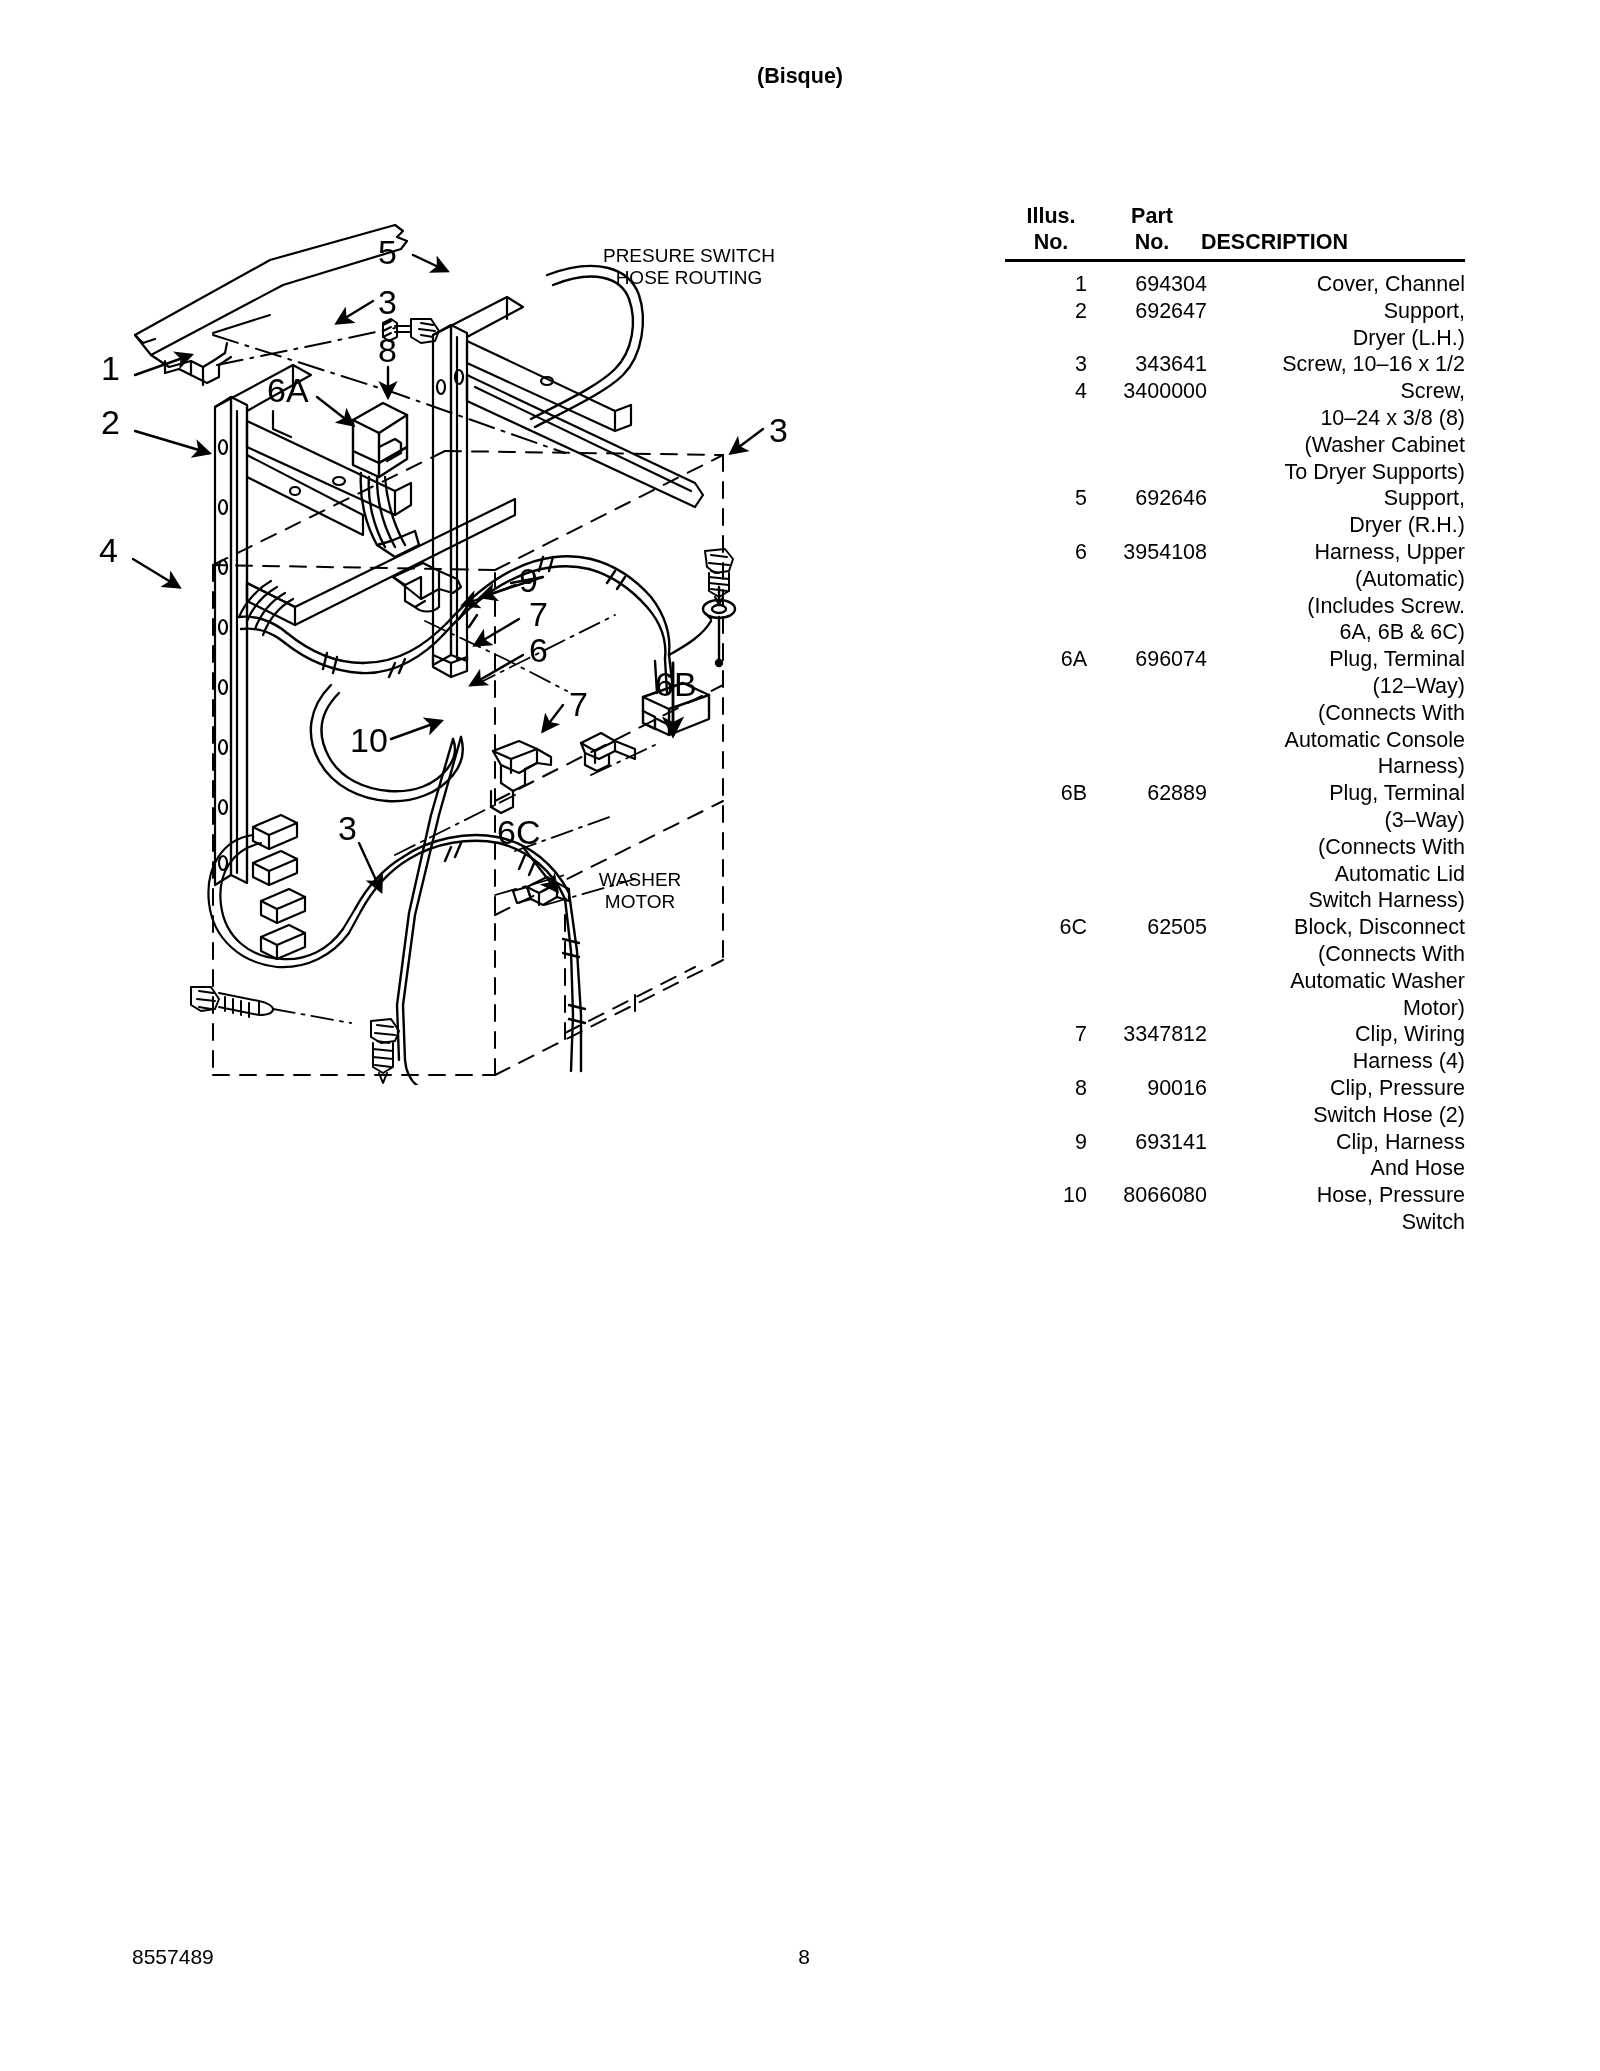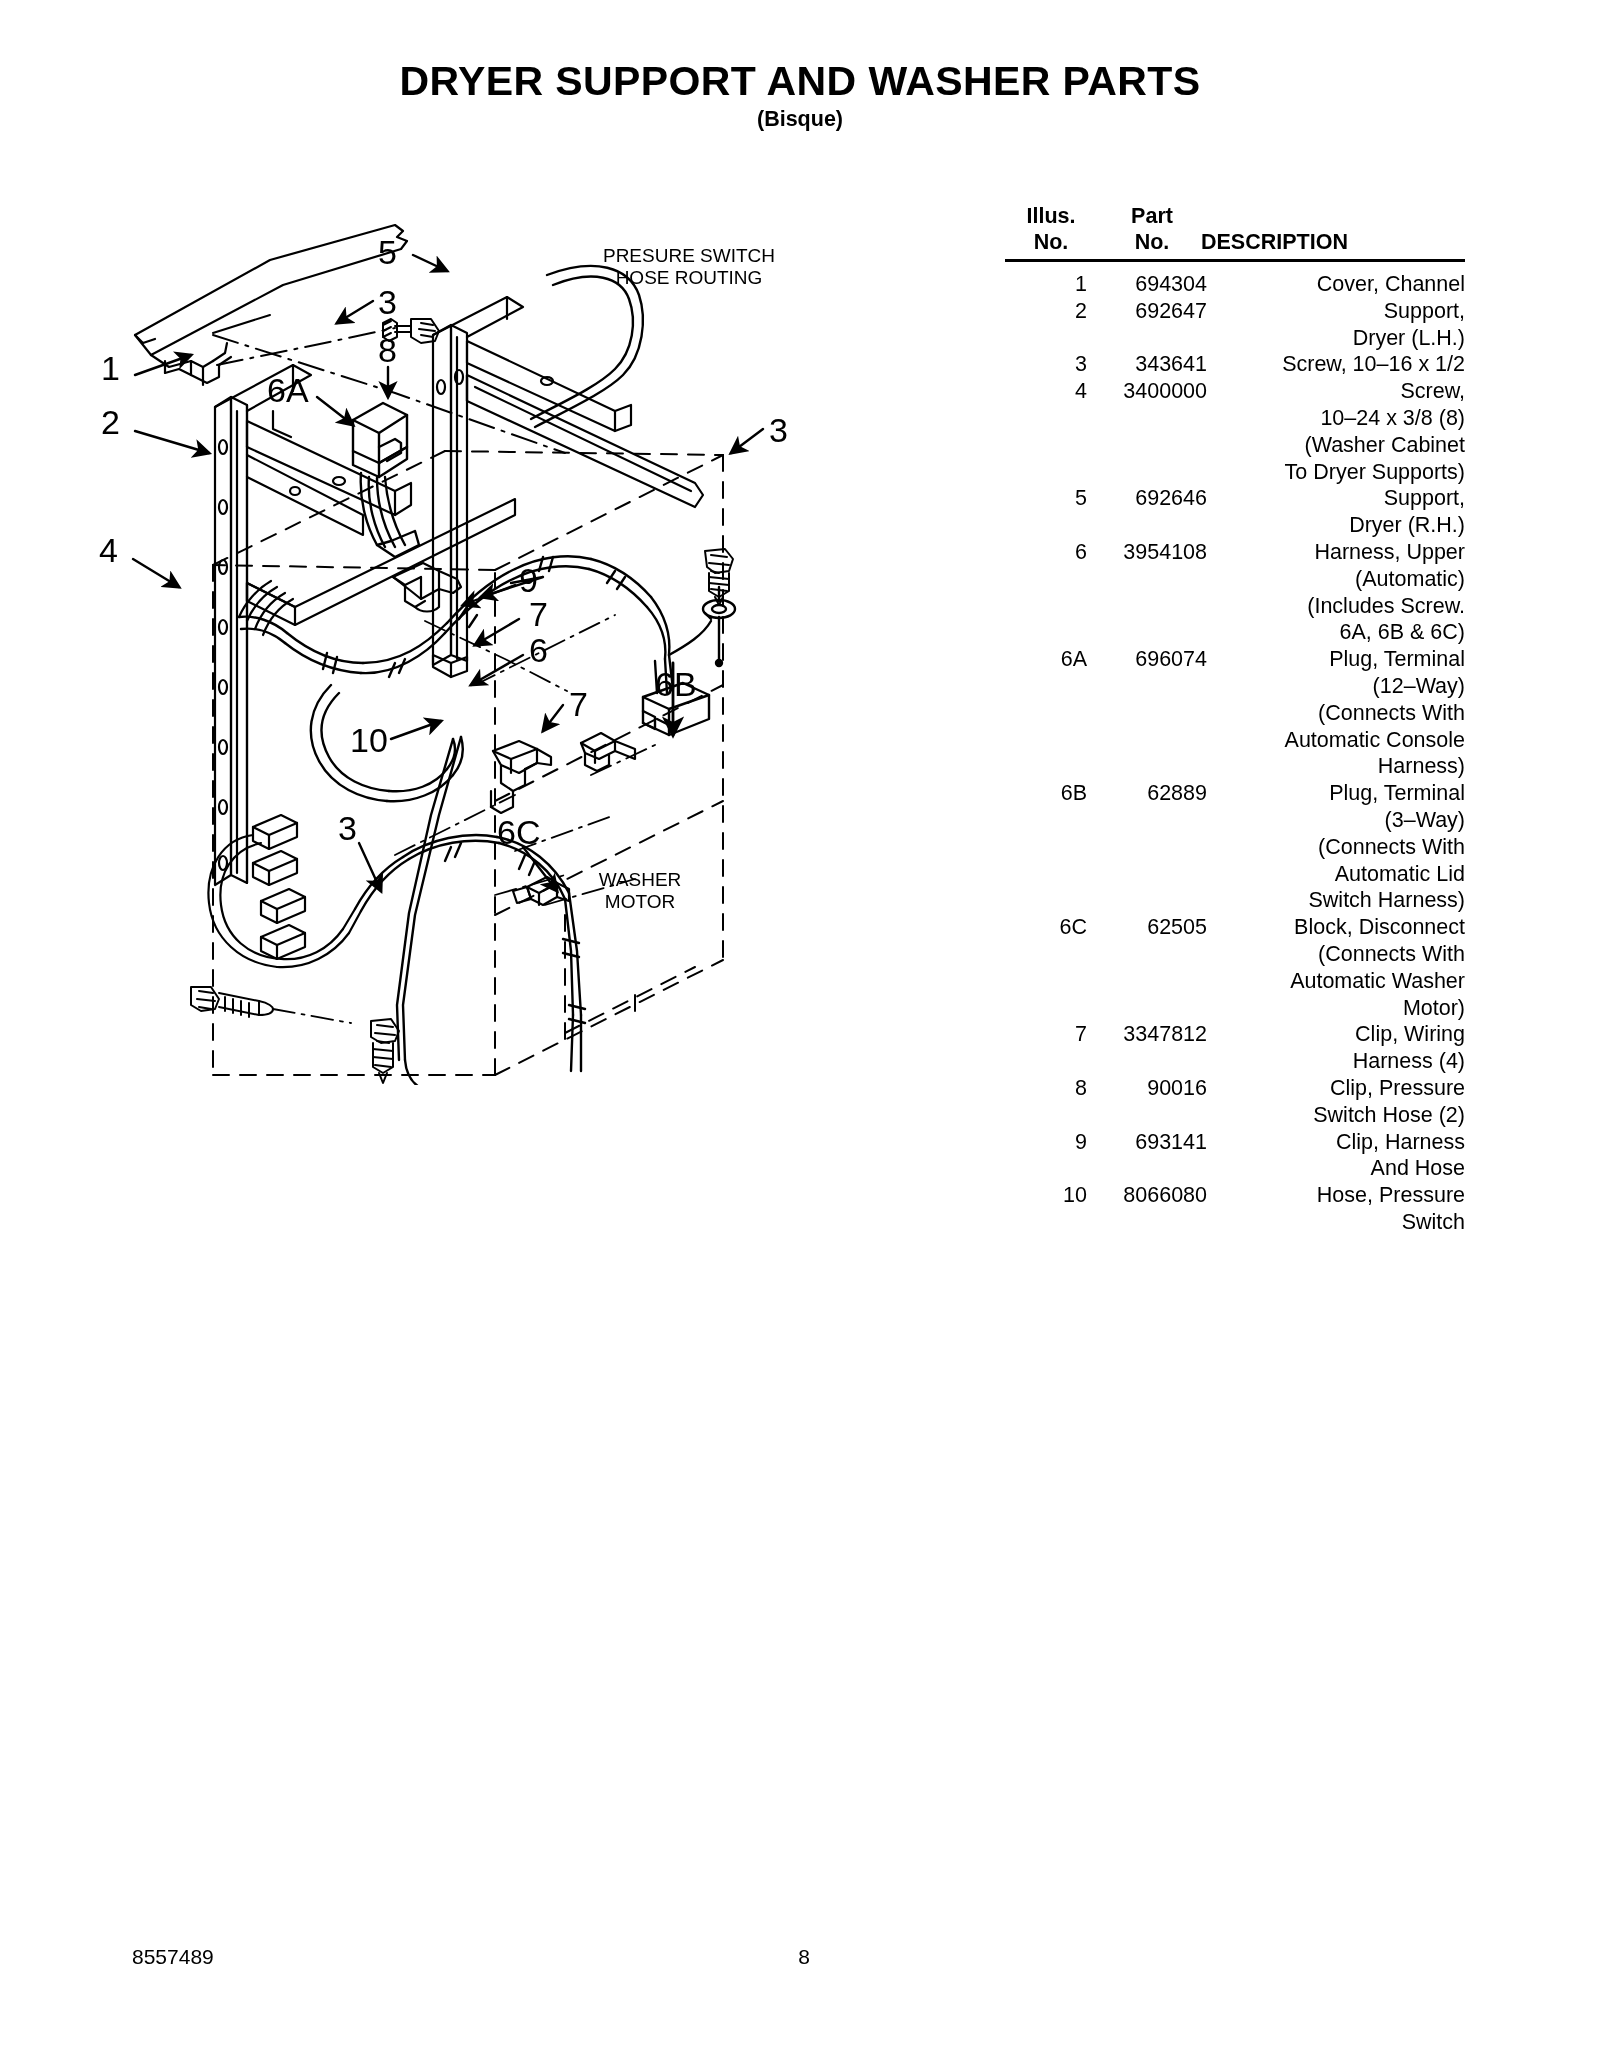--- a/index.html
+++ b/index.html
@@ -165,21 +165,20 @@
     top: 0px;
     width: 1600px;
     text-align: center;
     font-size: 21px;
   }
 </style>
 </head>
 <body>
 
 <div id="header">
-  <div id="doc-title">DRYER SUPPORT AND WASHER PARTS</div>
   <div id="doc-color">(Bisque)</div>
 </div>
 
 <div id="illustration">
   <svg width="880" height="870" viewBox="0 0 880 870" xmlns="http://www.w3.org/2000/svg" fill="none" stroke="#000" stroke-width="2.2" stroke-linecap="round" stroke-linejoin="round">
 
     <g stroke-width="2.2">
       <path d="M40 120 L175 45 L300 10 L308 16 L302 22 L312 26 L306 34 L188 70 L56 140 Z"></path>
       <path d="M40 120 L48 128 L60 124"></path>
       <path d="M56 140 L74 152 L96 146 L108 152 L118 146"></path>

